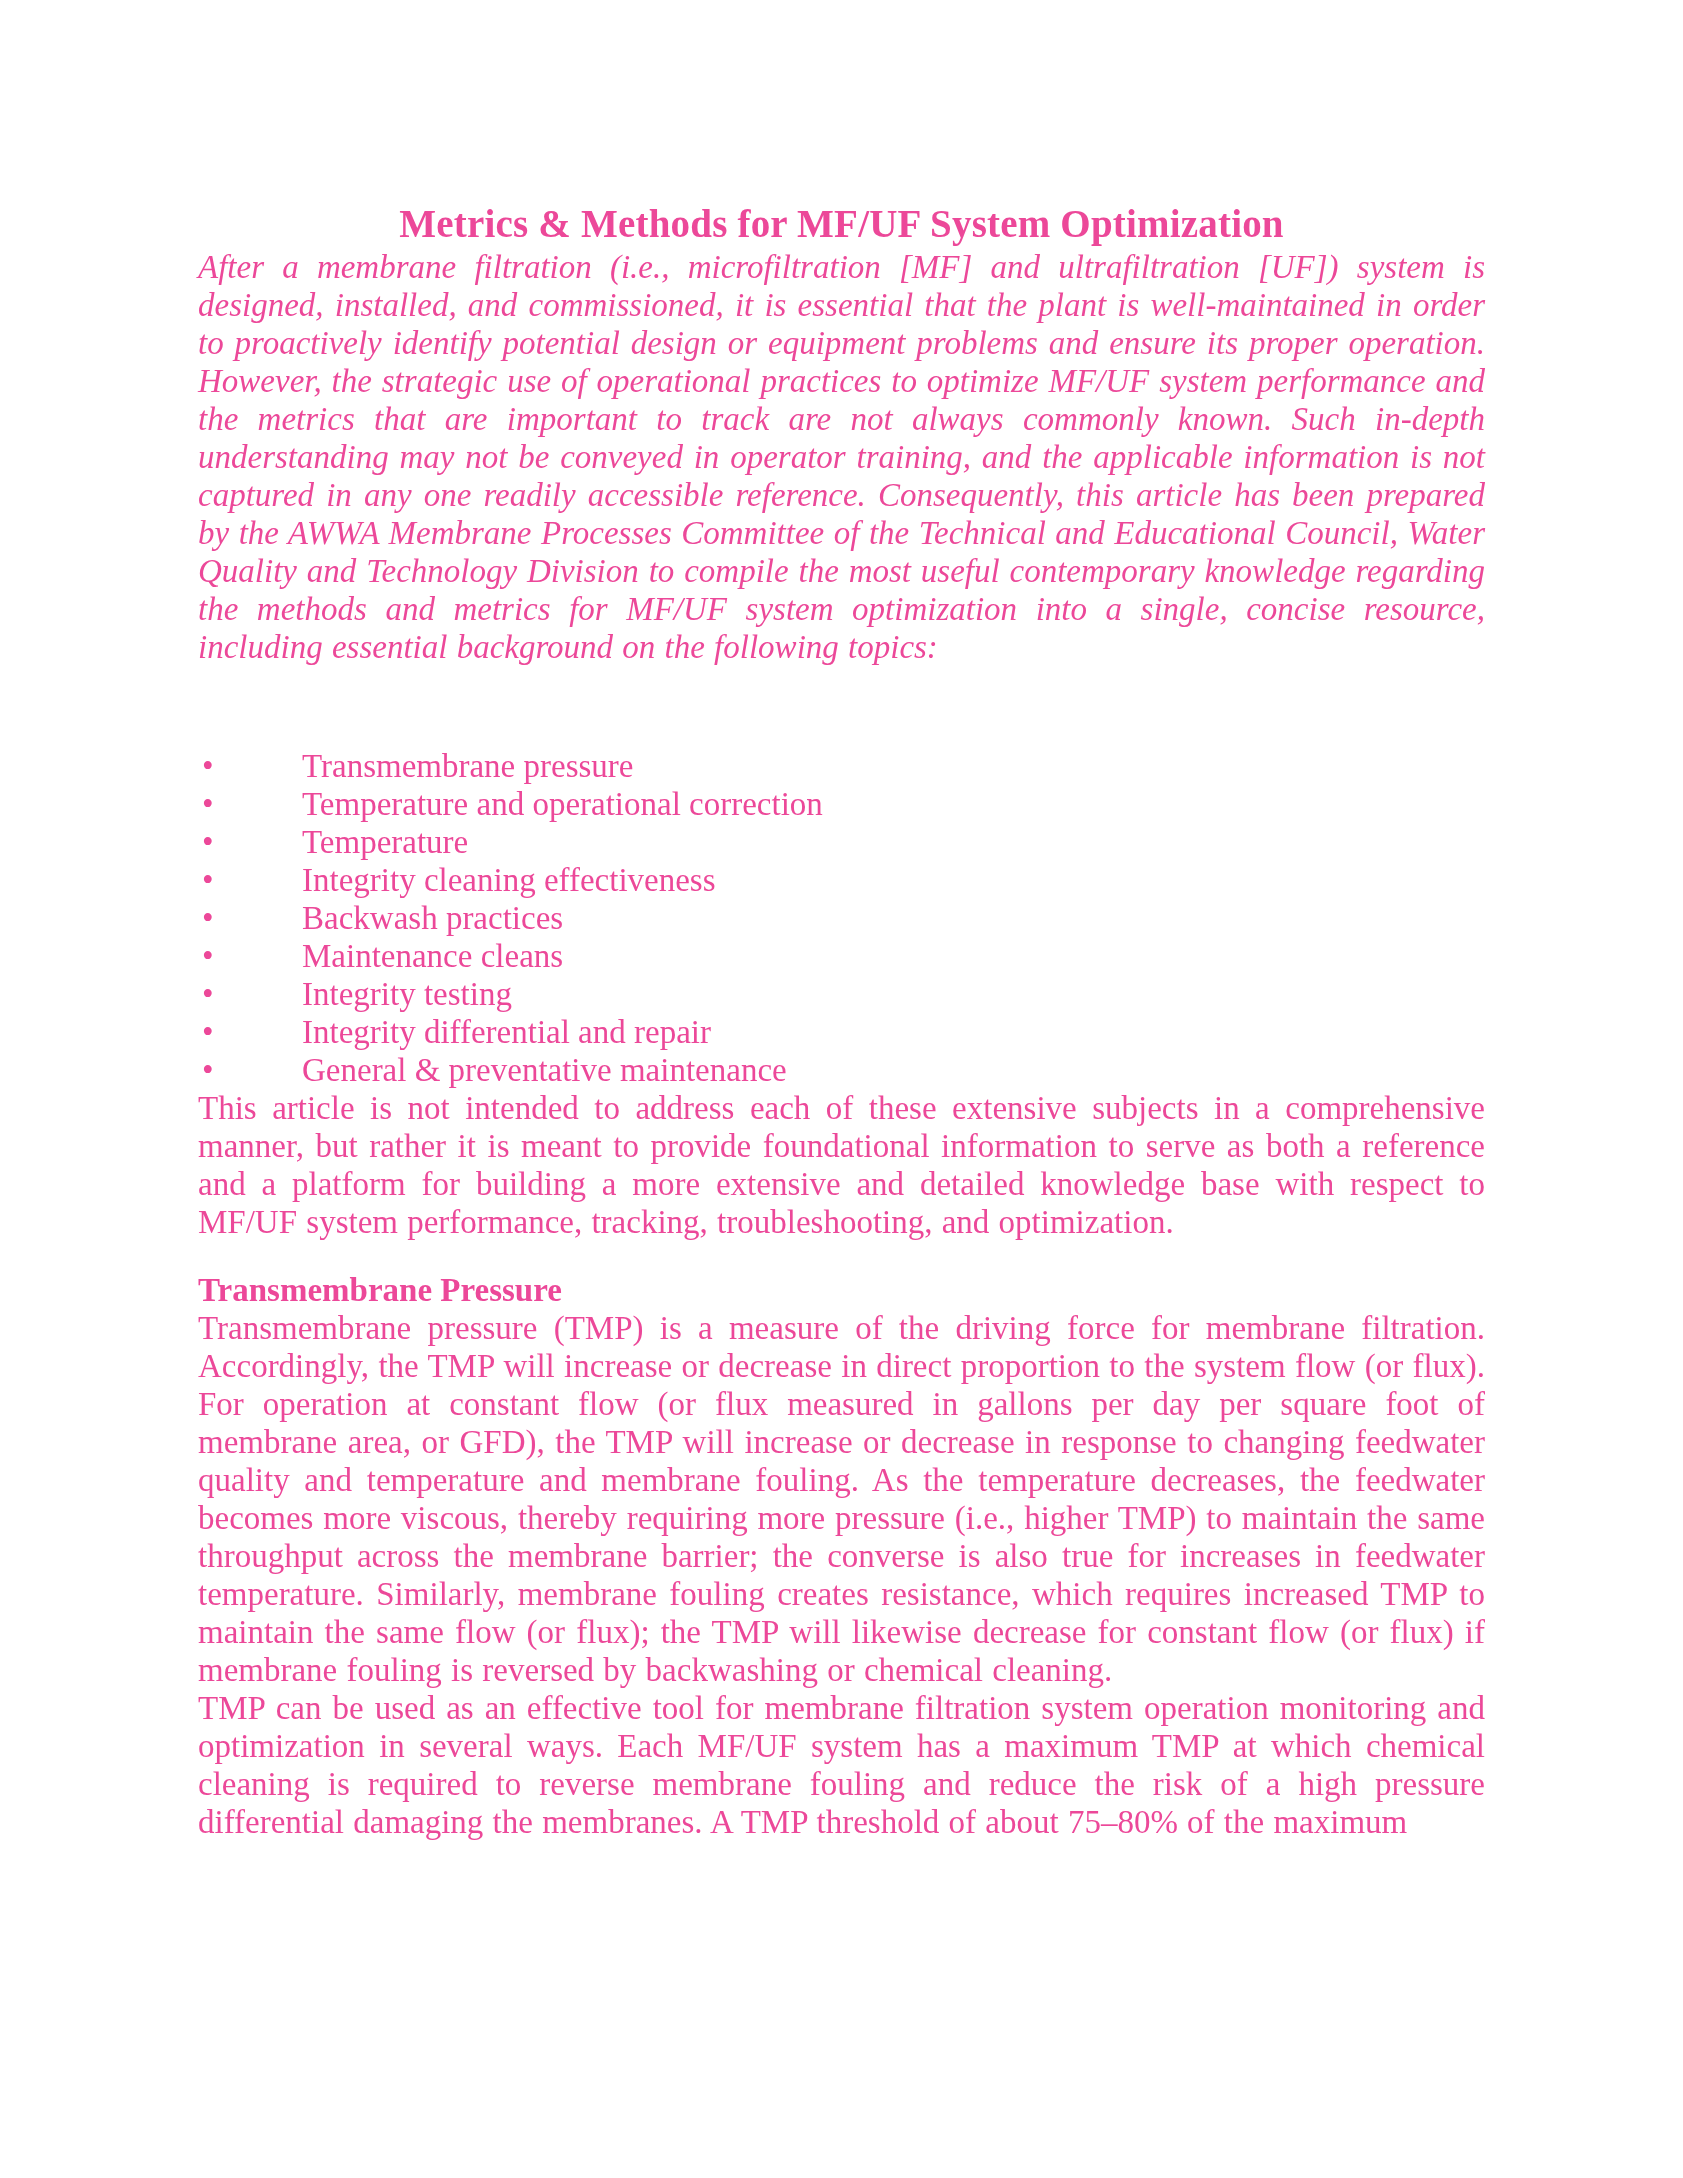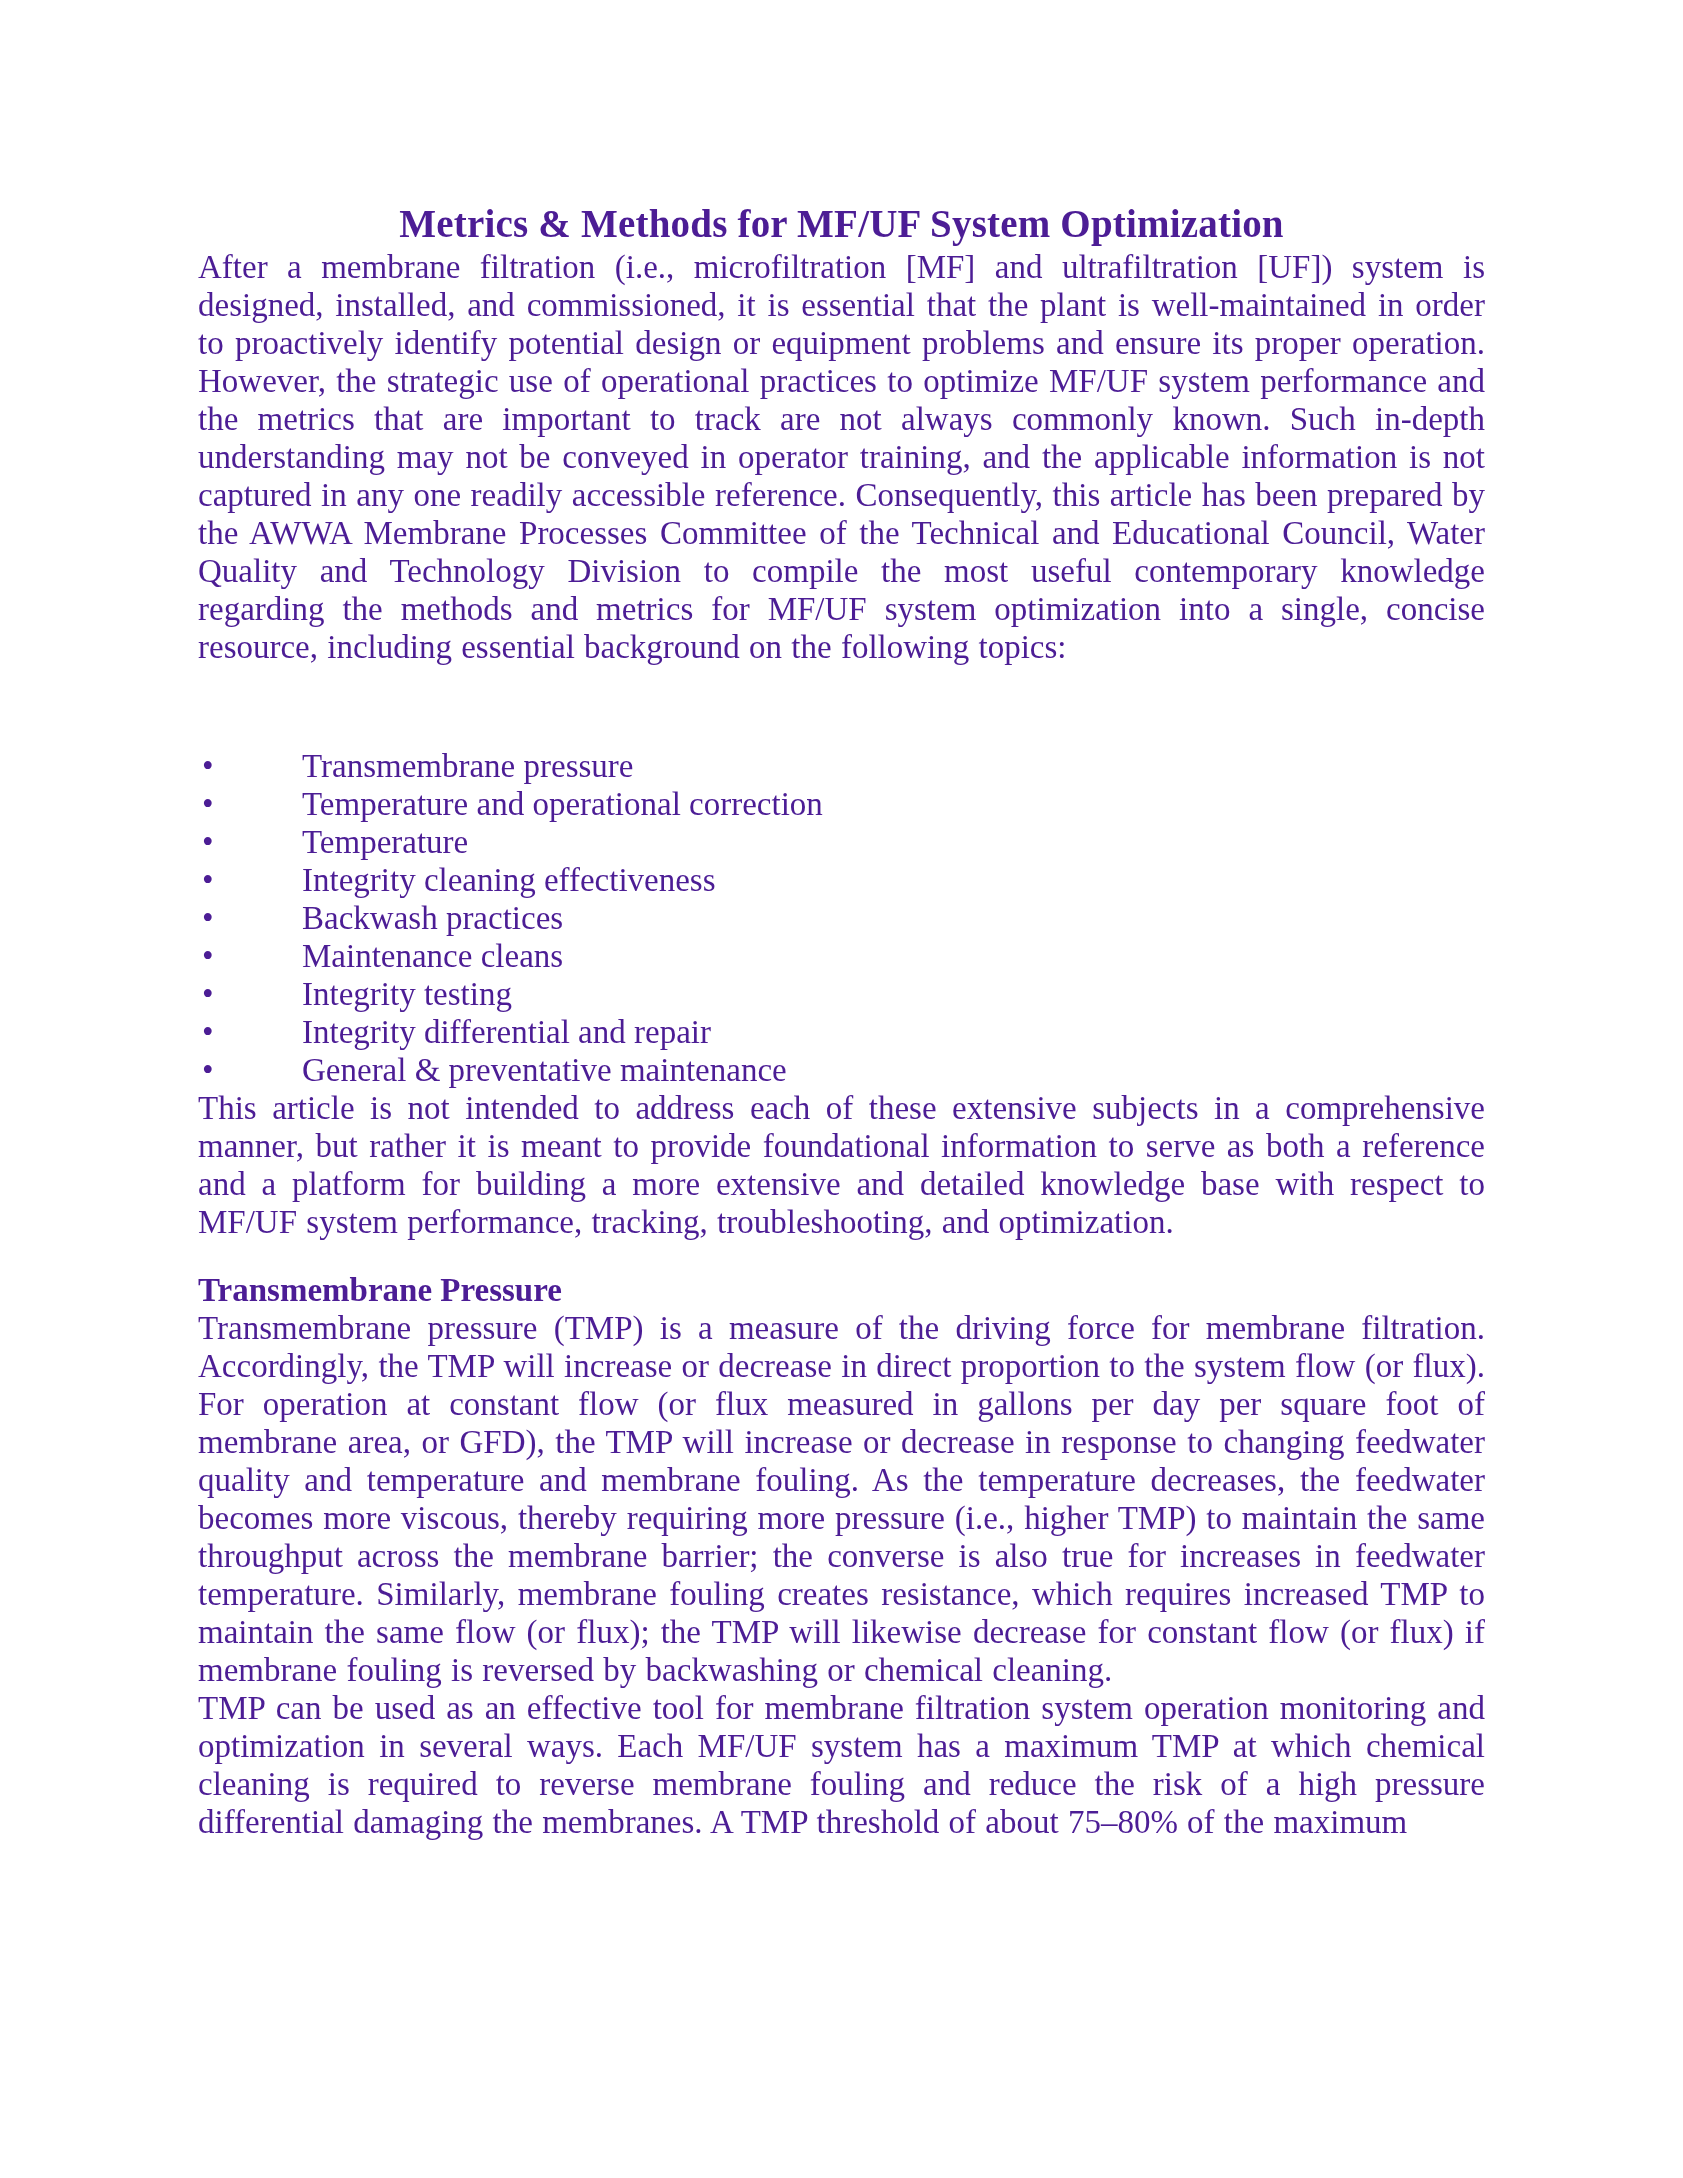--- a/index.html
+++ b/index.html
@@ -5,21 +5,21 @@
   html, body {
     margin: 0;
     padding: 0;
     background: #ffffff;
   }
   .page {
     position: relative;
     width: 1683px;
     height: 2178px;
     background: #ffffff;
-    color: #4c1d95;
+    color: #ec4899;
     font-family: "Liberation Serif", "DejaVu Serif", serif;
     overflow: hidden;
     box-sizing: border-box;
   }
   .content {
     box-sizing: border-box;
     width: 1683px;
     padding: 200px 198px 0 198px; 
   }
   .doc-title {
@@ -30,21 +30,21 @@
     margin: 0;
     letter-spacing: 0.2px;
   }
   p.body-para {
     font-size: 33px;
     line-height: 38px;
     text-align: justify;
     margin: 0;
     word-spacing: 1px;
   }
-  .para-intro        { margin-top: 28px; }
+  .para-intro        { margin-top: 28px; font-style: italic; }
   .topics-list       { margin-top: 81px; }
   .para-scope        { margin-top: 44px; }
   .section-heading   { margin-top: 30px; }
   .para-tmp-overview { margin-top: 39px; }
   .para-tmp-monitor  { margin-top: 38px; }
 
   .topics-list {
     font-size: 33px;
     line-height: 38px;
   }

